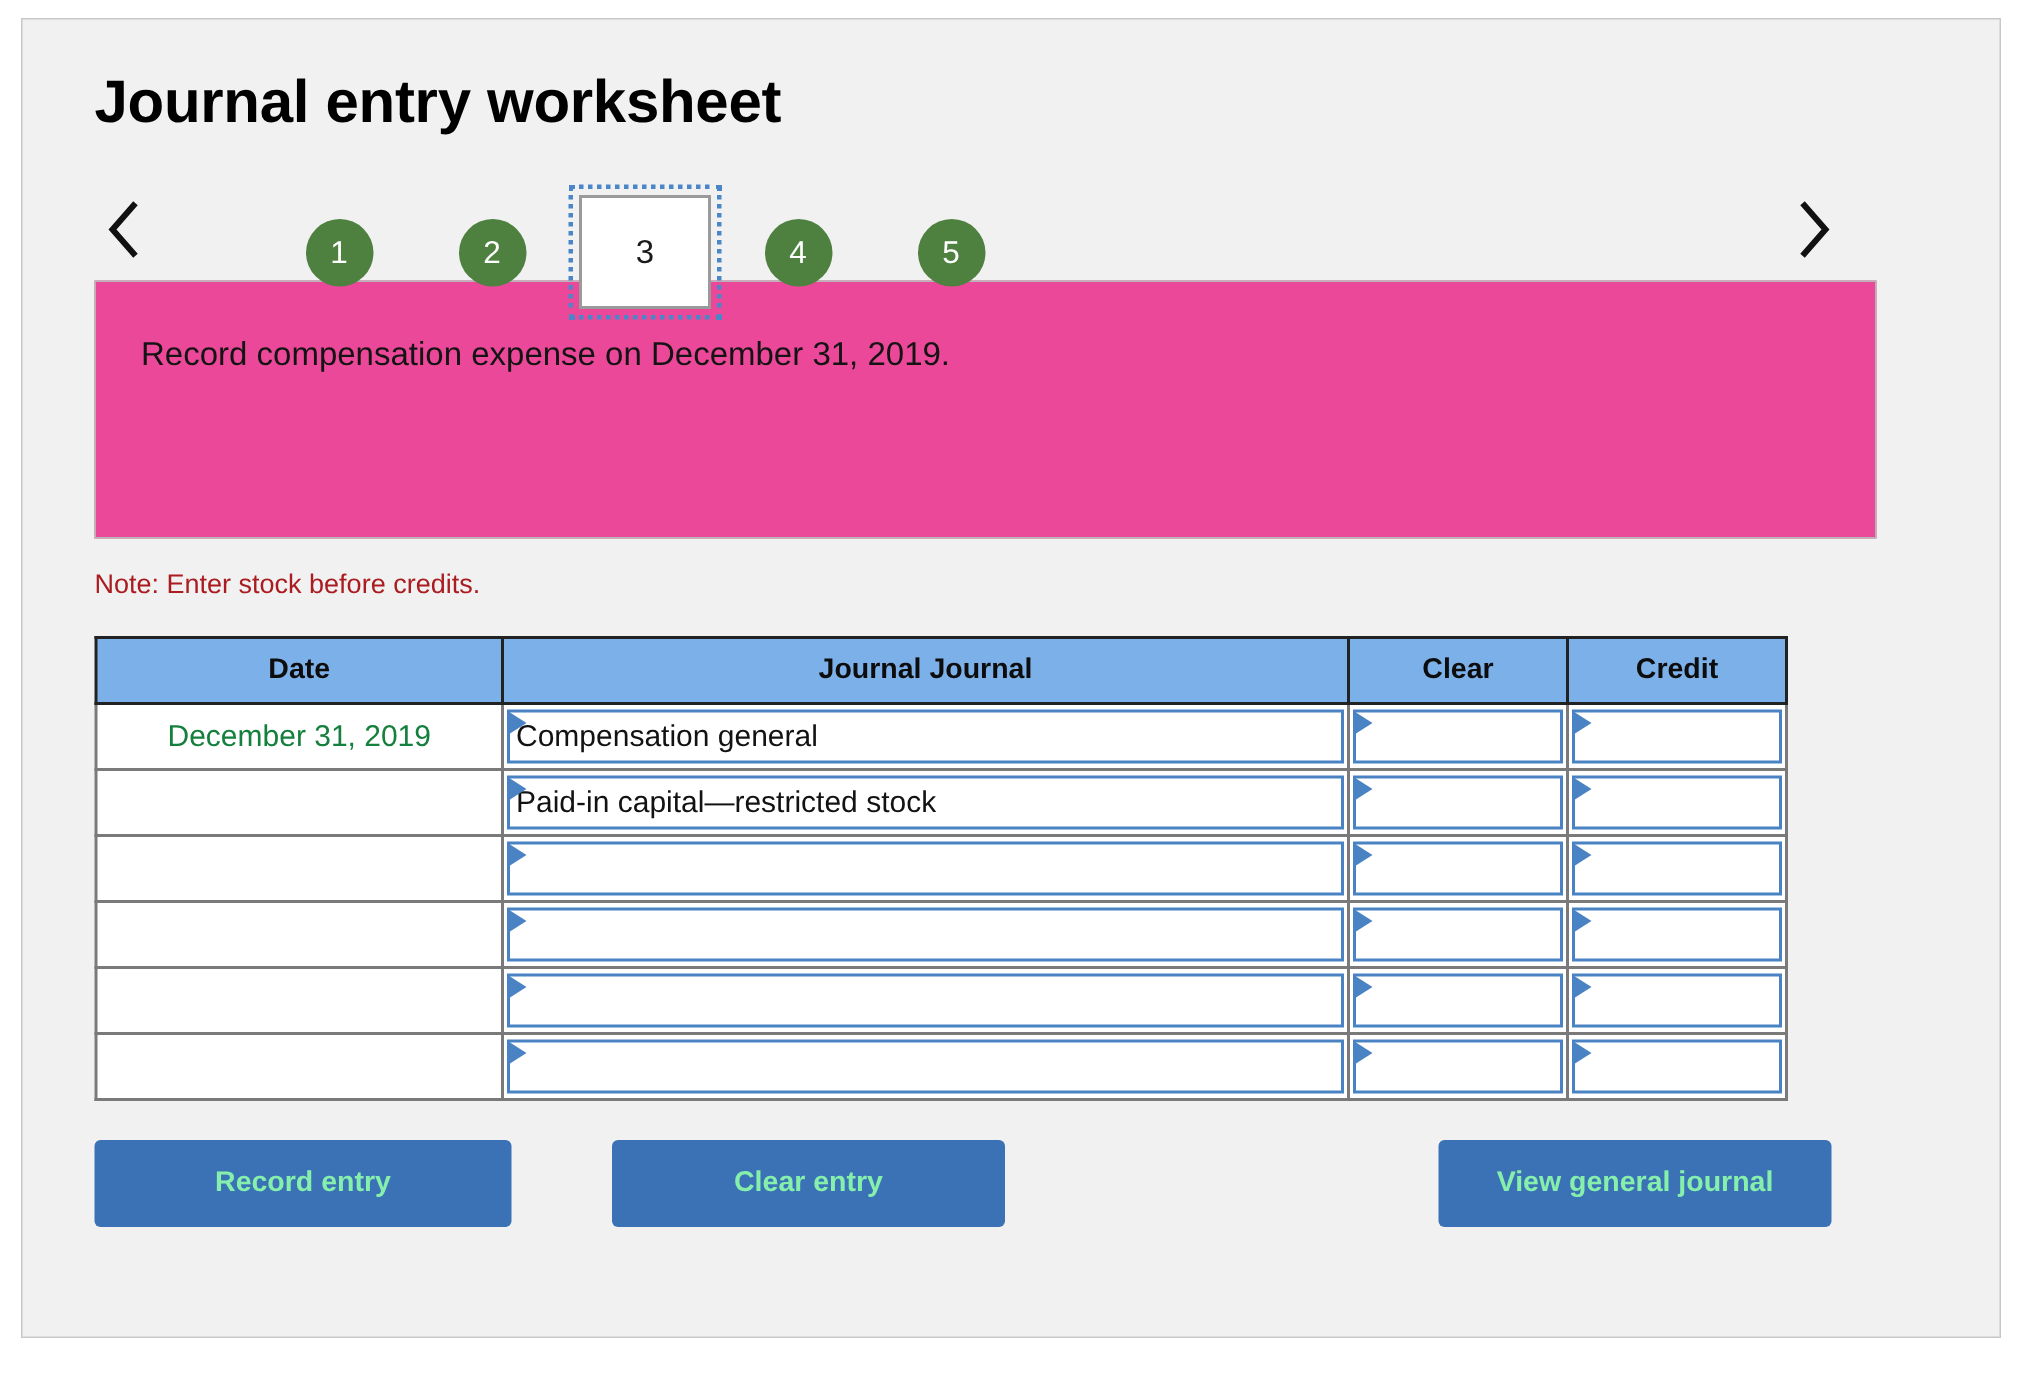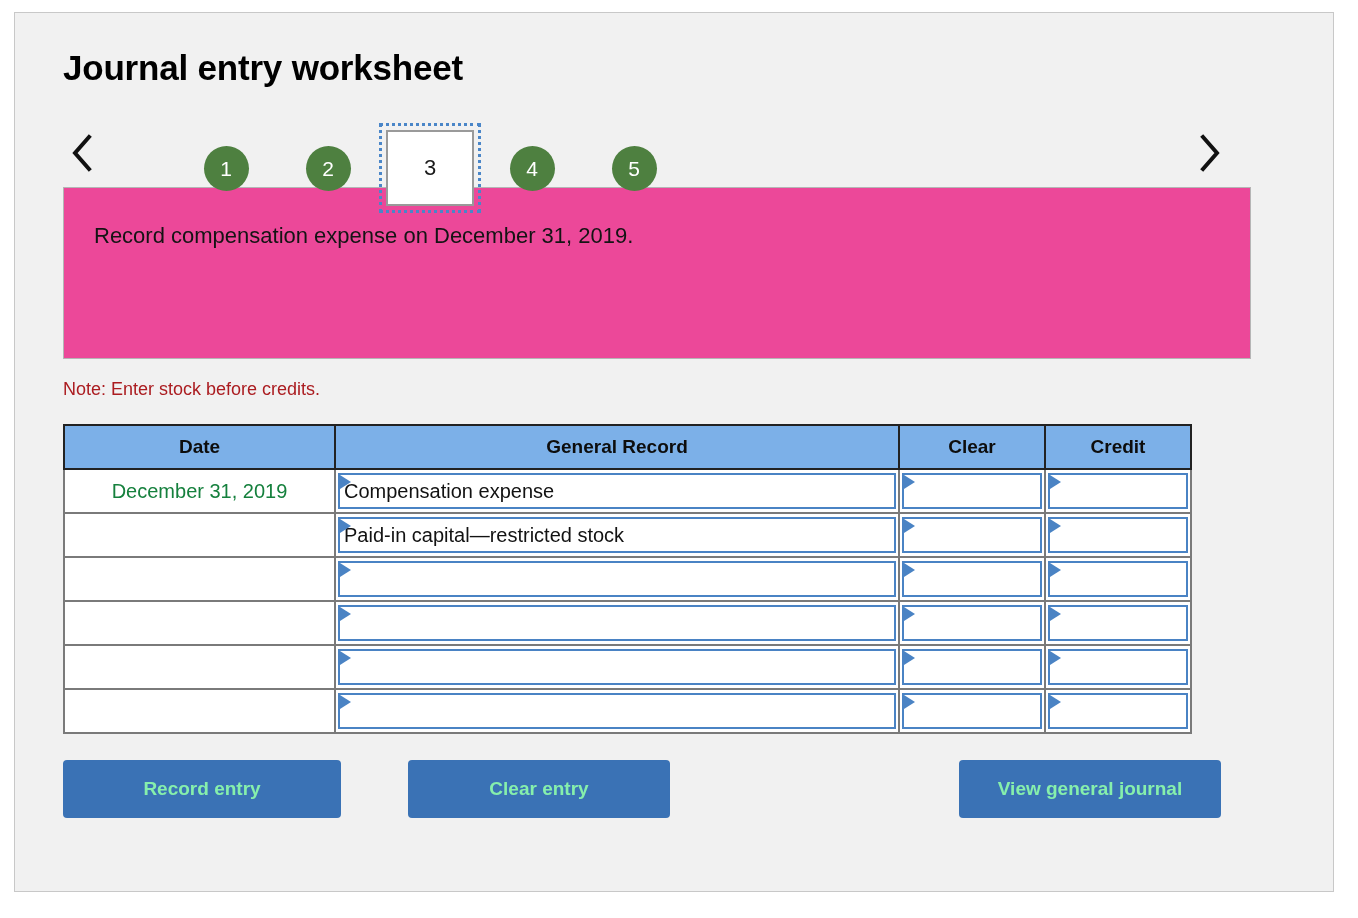--- a/index.html
+++ b/index.html
@@ -36,21 +36,21 @@
 
   .inner {
     position: absolute;
     left: 48px;
     top: 36px;
     width: 1190px;
   }
 
   
   .page-title {
-    font-size: 35px;
+    font-size: 40px;
     font-weight: bold;
     color: #000000;
     letter-spacing: -0.2px;
     margin: 0;
     padding: 0;
     line-height: 38px;
   }
 
   
   .stepper {
@@ -318,33 +318,33 @@
       <table class="journal">
         <colgroup>
           <col class="col-date">
           <col class="col-gj">
           <col class="col-debit">
           <col class="col-credit">
         </colgroup>
         <thead>
           <tr>
             <th>Date</th>
-            <th>General Record</th>
+            <th>Journal Journal</th>
             <th>Clear</th>
             <th>Credit</th>
           </tr>
         </thead>
         <tbody>
 
           <tr>
             <td class="date-cell">December 31, 2019</td>
             <td class="input-cell">
               <div class="input-box">
                 <span class="marker"></span>
-                <span class="value">Compensation expense</span>
+                <span class="value">Compensation general</span>
               </div>
             </td>
             <td class="input-cell">
               <div class="input-box num">
                 <span class="marker"></span>
                 <span class="value"></span>
               </div>
             </td>
             <td class="input-cell">
               <div class="input-box num">

